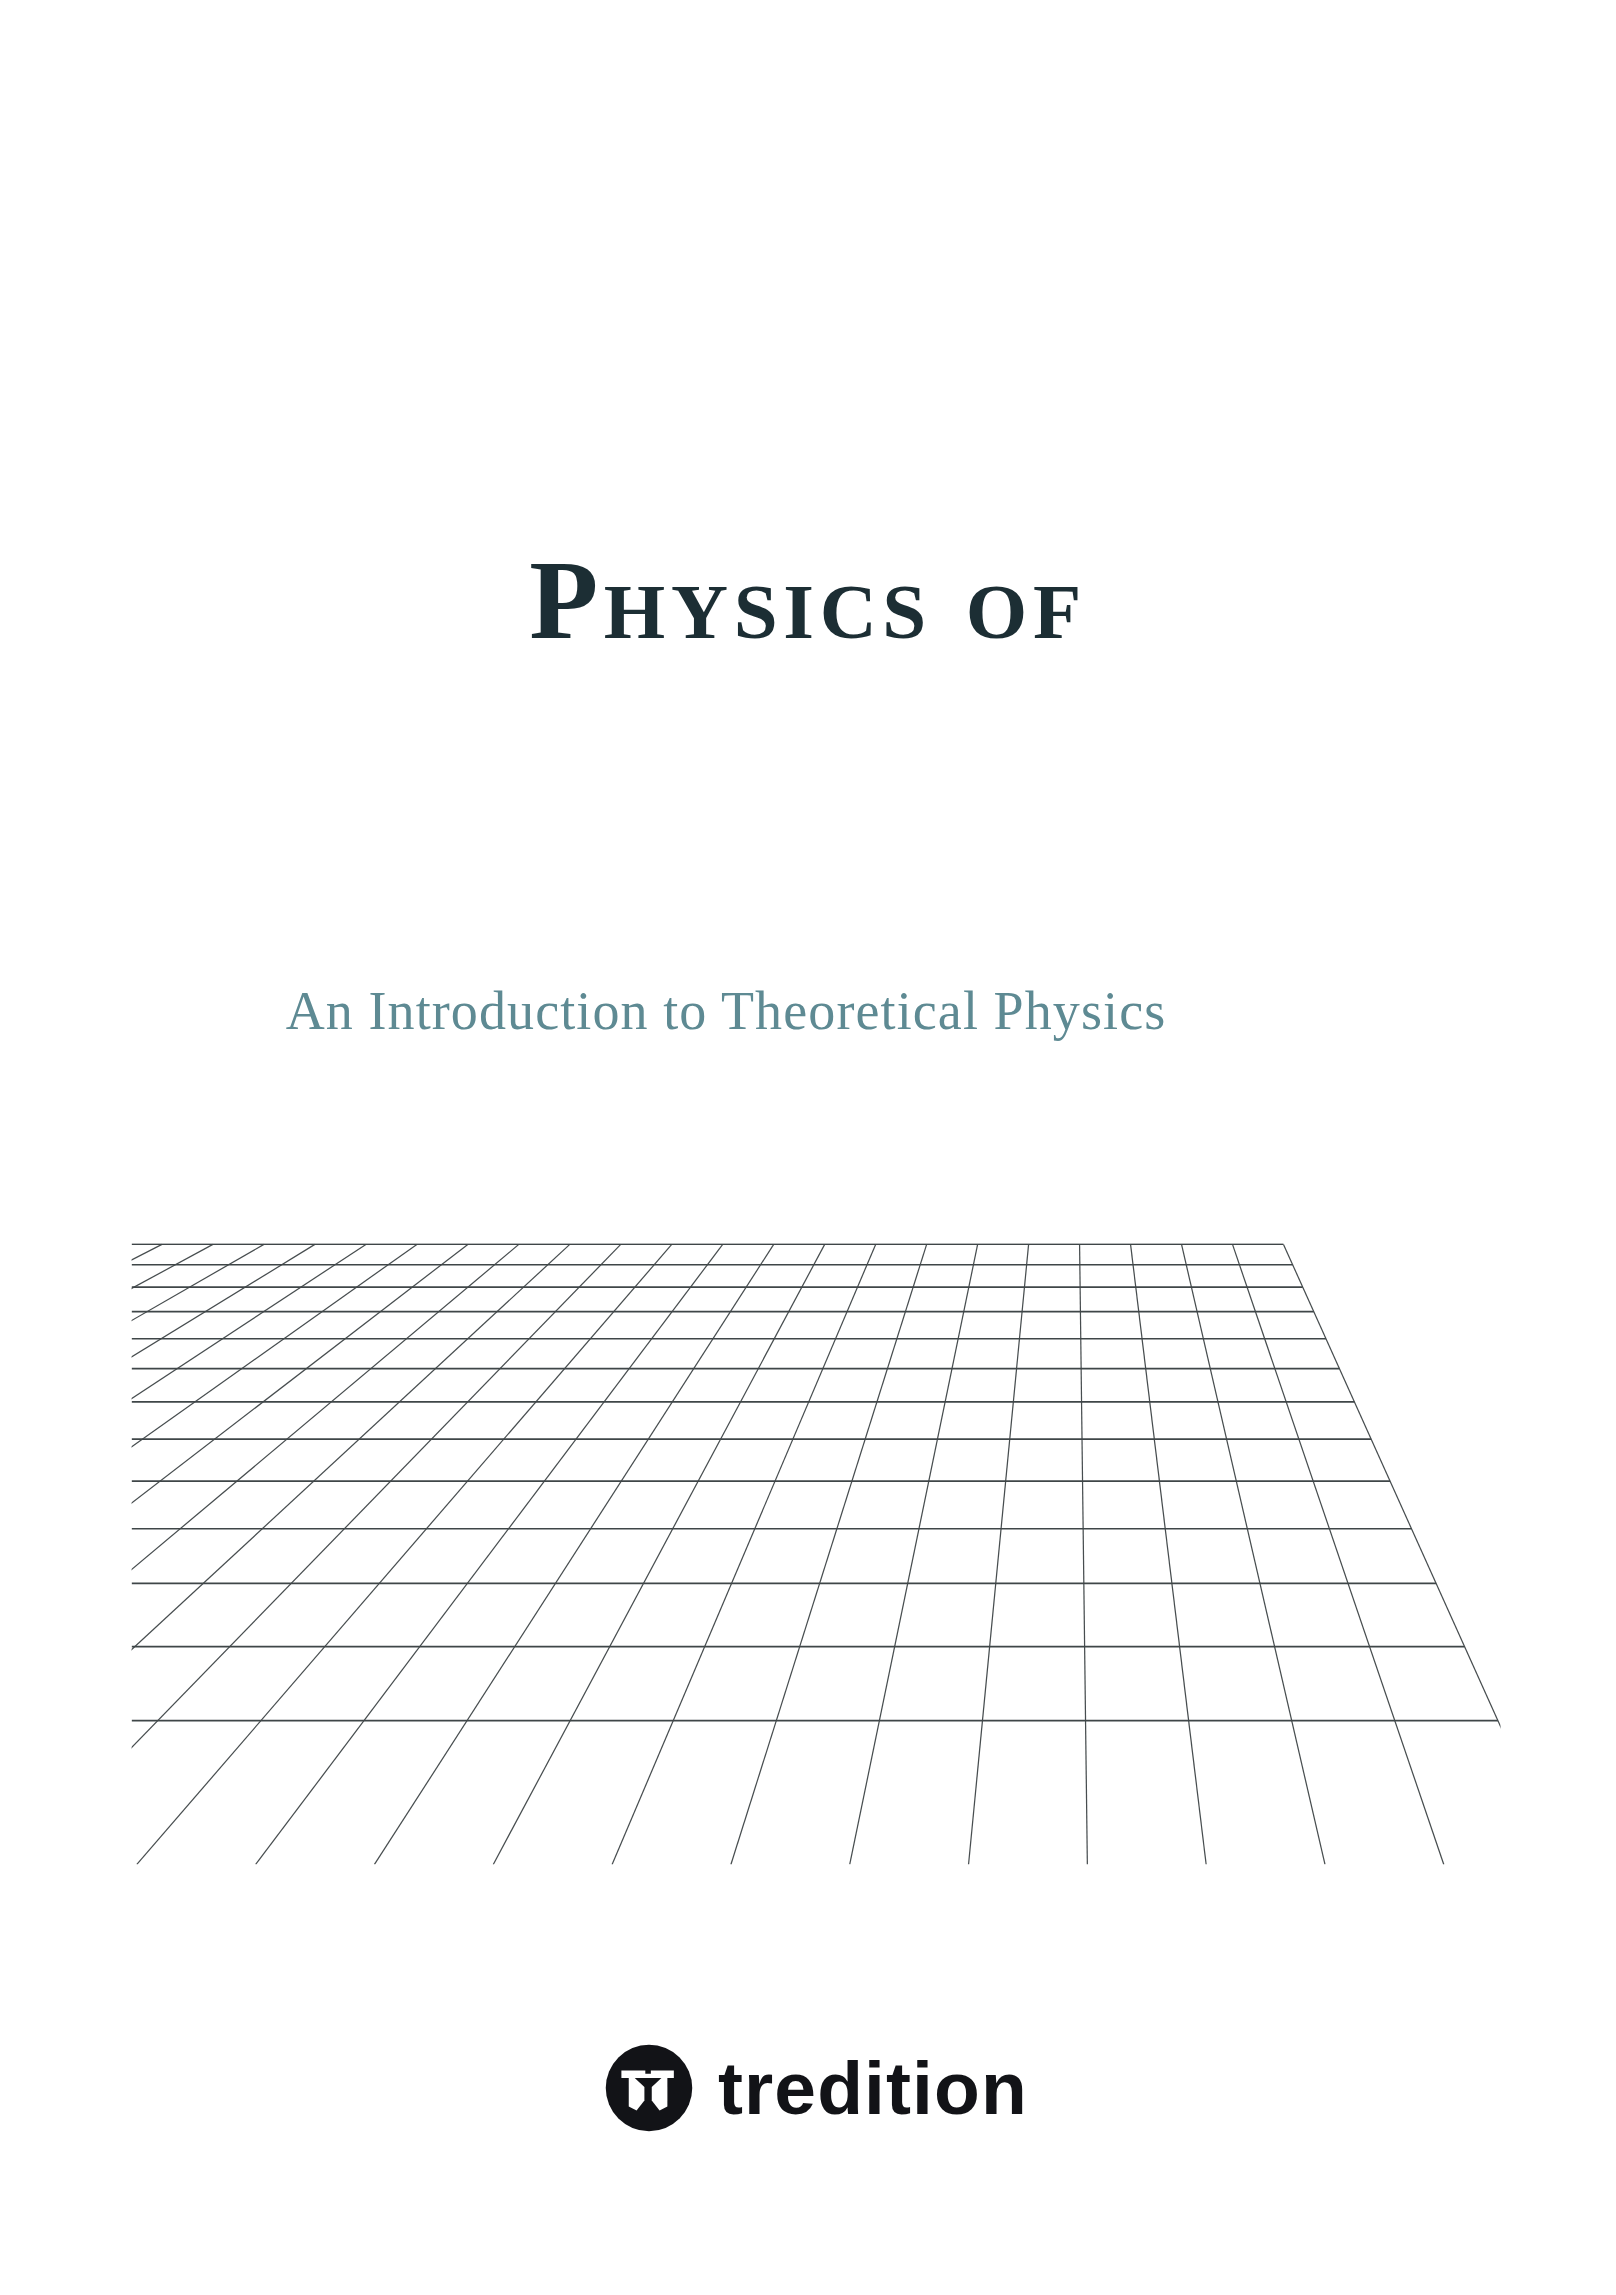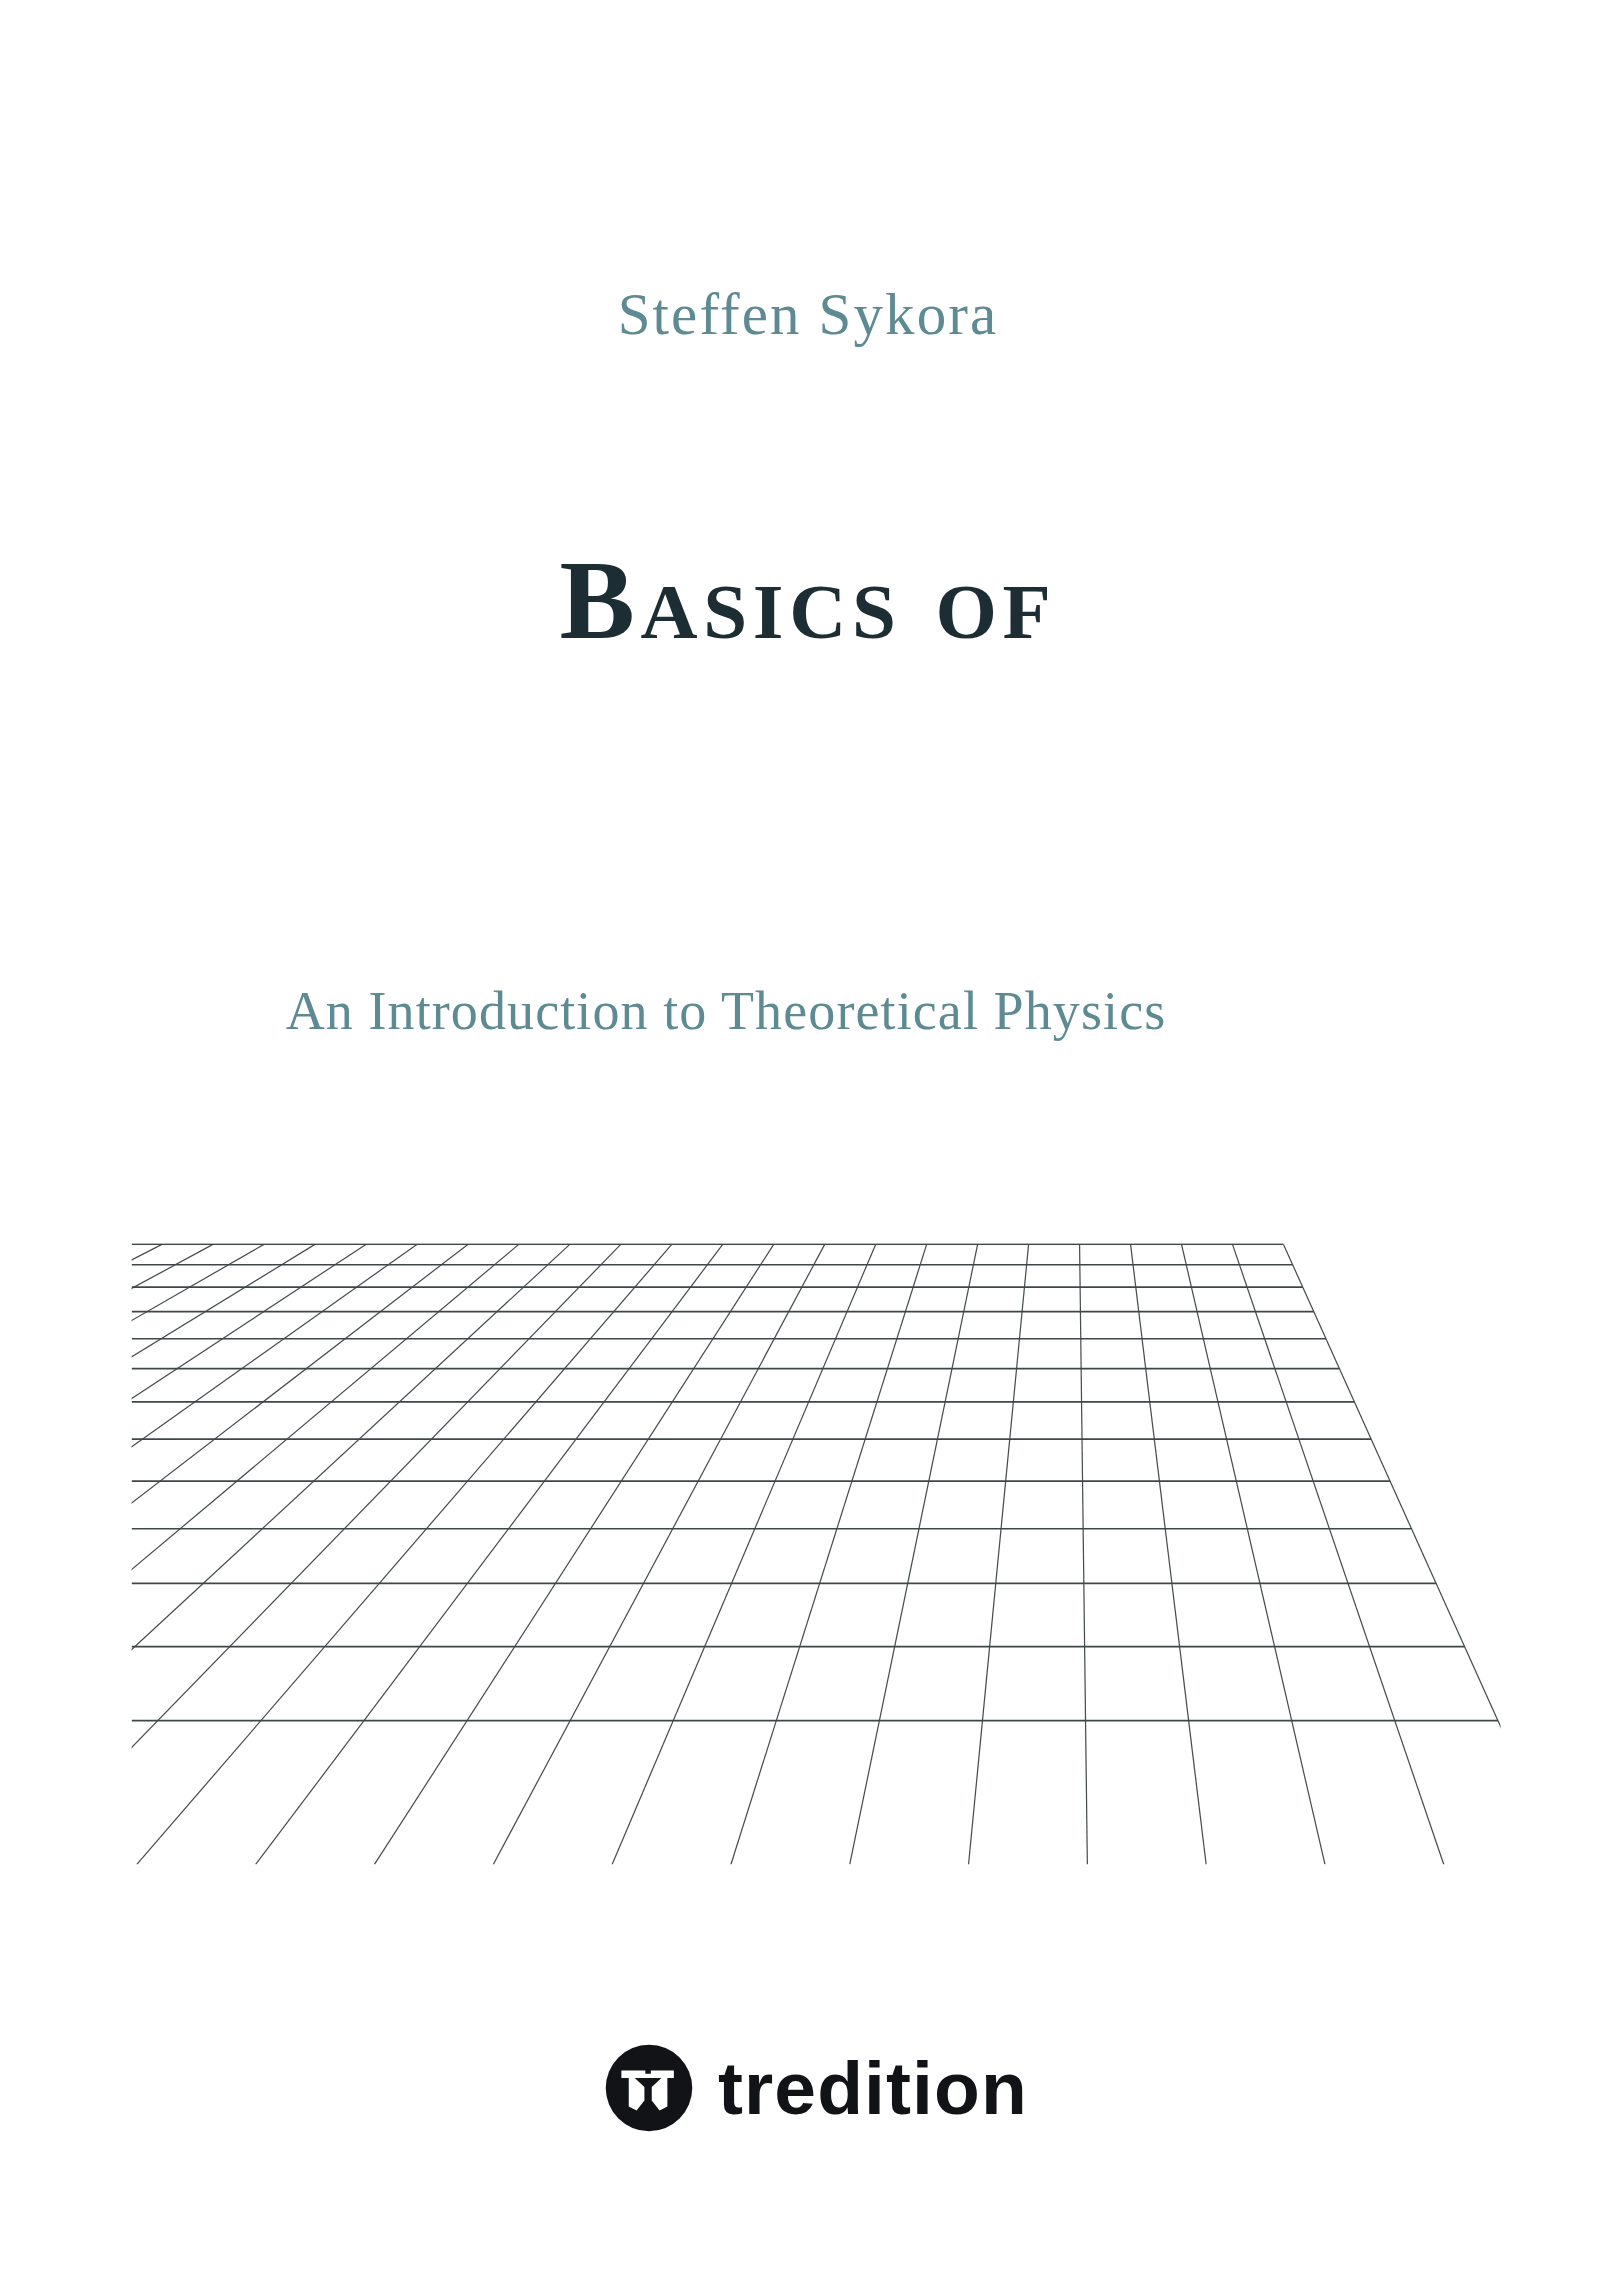--- a/index.html
+++ b/index.html
@@ -50,24 +50,23 @@
     font-size:75px;line-height:75px;
     letter-spacing:1.1px;
     color:var(--logo-black);
   }
 </style>
 </head>
 <body>
 
 <div class="page">
 
-  <div class="author">Steffen Sykora</div>
 
   <h1 class="title">
-    <span class="title-line">Basics of</span>
+    <span class="title-line">Physics of</span>
   </h1>
 
   <div class="subtitle">An Introduction to Theoretical Physics</div>
 
   <svg id="grid-svg" class="grid-svg" viewBox="0 0 3010 4275" xmlns="http://www.w3.org/2000/svg">
       <defs>
         <clipPath id="gclip">
           <rect x="245" y="2316" width="2550" height="1157"></rect>
         </clipPath>
       </defs>

